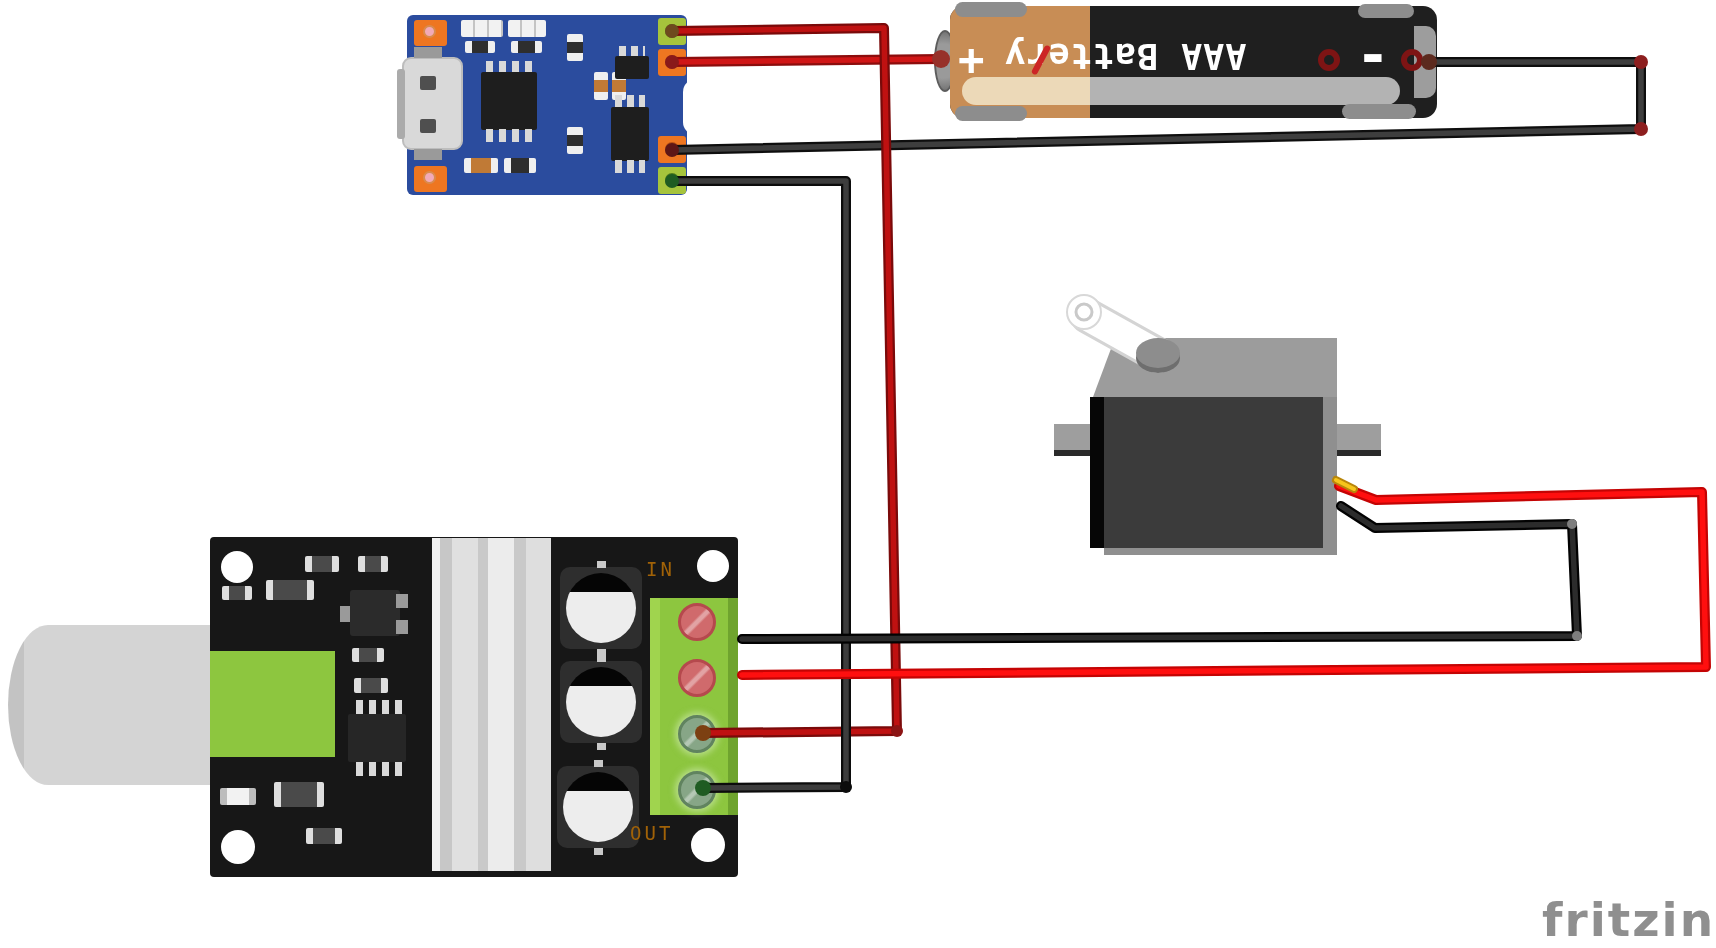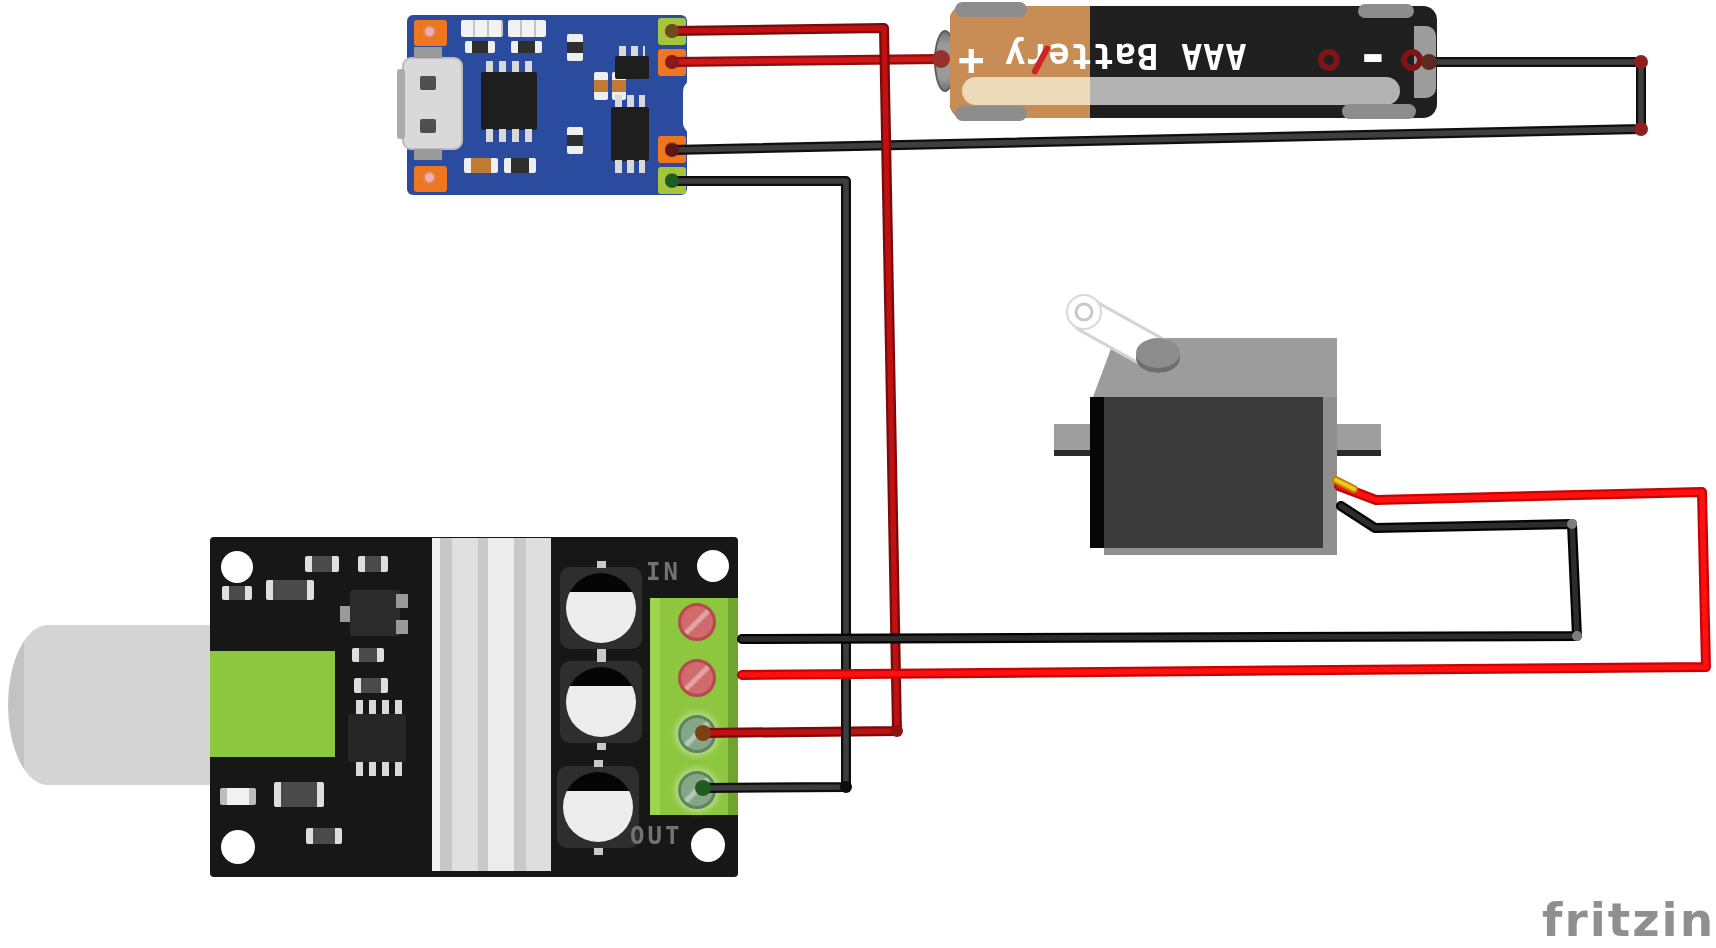--- a/index.html
+++ b/index.html
@@ -27,21 +27,21 @@
   .screw::after{content:'';position:absolute;inset:0;border-radius:50%;
     background:linear-gradient(135deg,transparent 42%,rgba(255,255,255,.38) 47%,rgba(255,255,255,.38) 53%,transparent 58%);}
   .screw.red{background:#d06a6c;border:3px solid #b5494d;}
   .screw.grn{background:#87a687;border:3px solid #60835f;box-shadow:0 0 6px 3px rgba(225,245,205,.5);}
   .capbody{background:#2e2e2e;border-radius:10px;}
   .capbody u{left:6px;top:6px;right:6px;bottom:6px;border-radius:50%;
     background:linear-gradient(180deg,#050505 0 27%,#ededed 27%);}
   .pip{background:#c9c9c9;width:9px;height:7px;}
   .res{background:linear-gradient(90deg,#dedede 0 7px,#4a4a4a 7px calc(100% - 7px),#dedede calc(100% - 7px));border-radius:2px;}
   .resW{background:linear-gradient(90deg,#bdbdbd 0 7px,#f2f2f2 7px calc(100% - 7px),#bdbdbd calc(100% - 7px));border-radius:2px;}
-  .pcb-label{color:#737373;font-family:"DejaVu Sans Mono",monospace;font-weight:bold;font-size:24px;letter-spacing:3px;}
+  .pcb-label{color:#a16207;font-family:"DejaVu Sans Mono",monospace;font-weight:normal;font-size:19px;letter-spacing:3px;}
   
   .bat-text{color:#fff;font-family:"DejaVu Sans Mono",monospace;font-weight:bold;font-size:35px;
             transform:rotate(180deg);text-align:center;letter-spacing:1px;}
   .bat-sign{color:#fff;font-family:"DejaVu Sans Mono",monospace;font-weight:bold;}
   
   .logo{color:#8f8f8f;font-size:47px;font-weight:bold;letter-spacing:2px;font-family:"DejaVu Sans",sans-serif;}
   svg{position:absolute;left:0;top:0;}
 </style>
 </head>
 <body>

